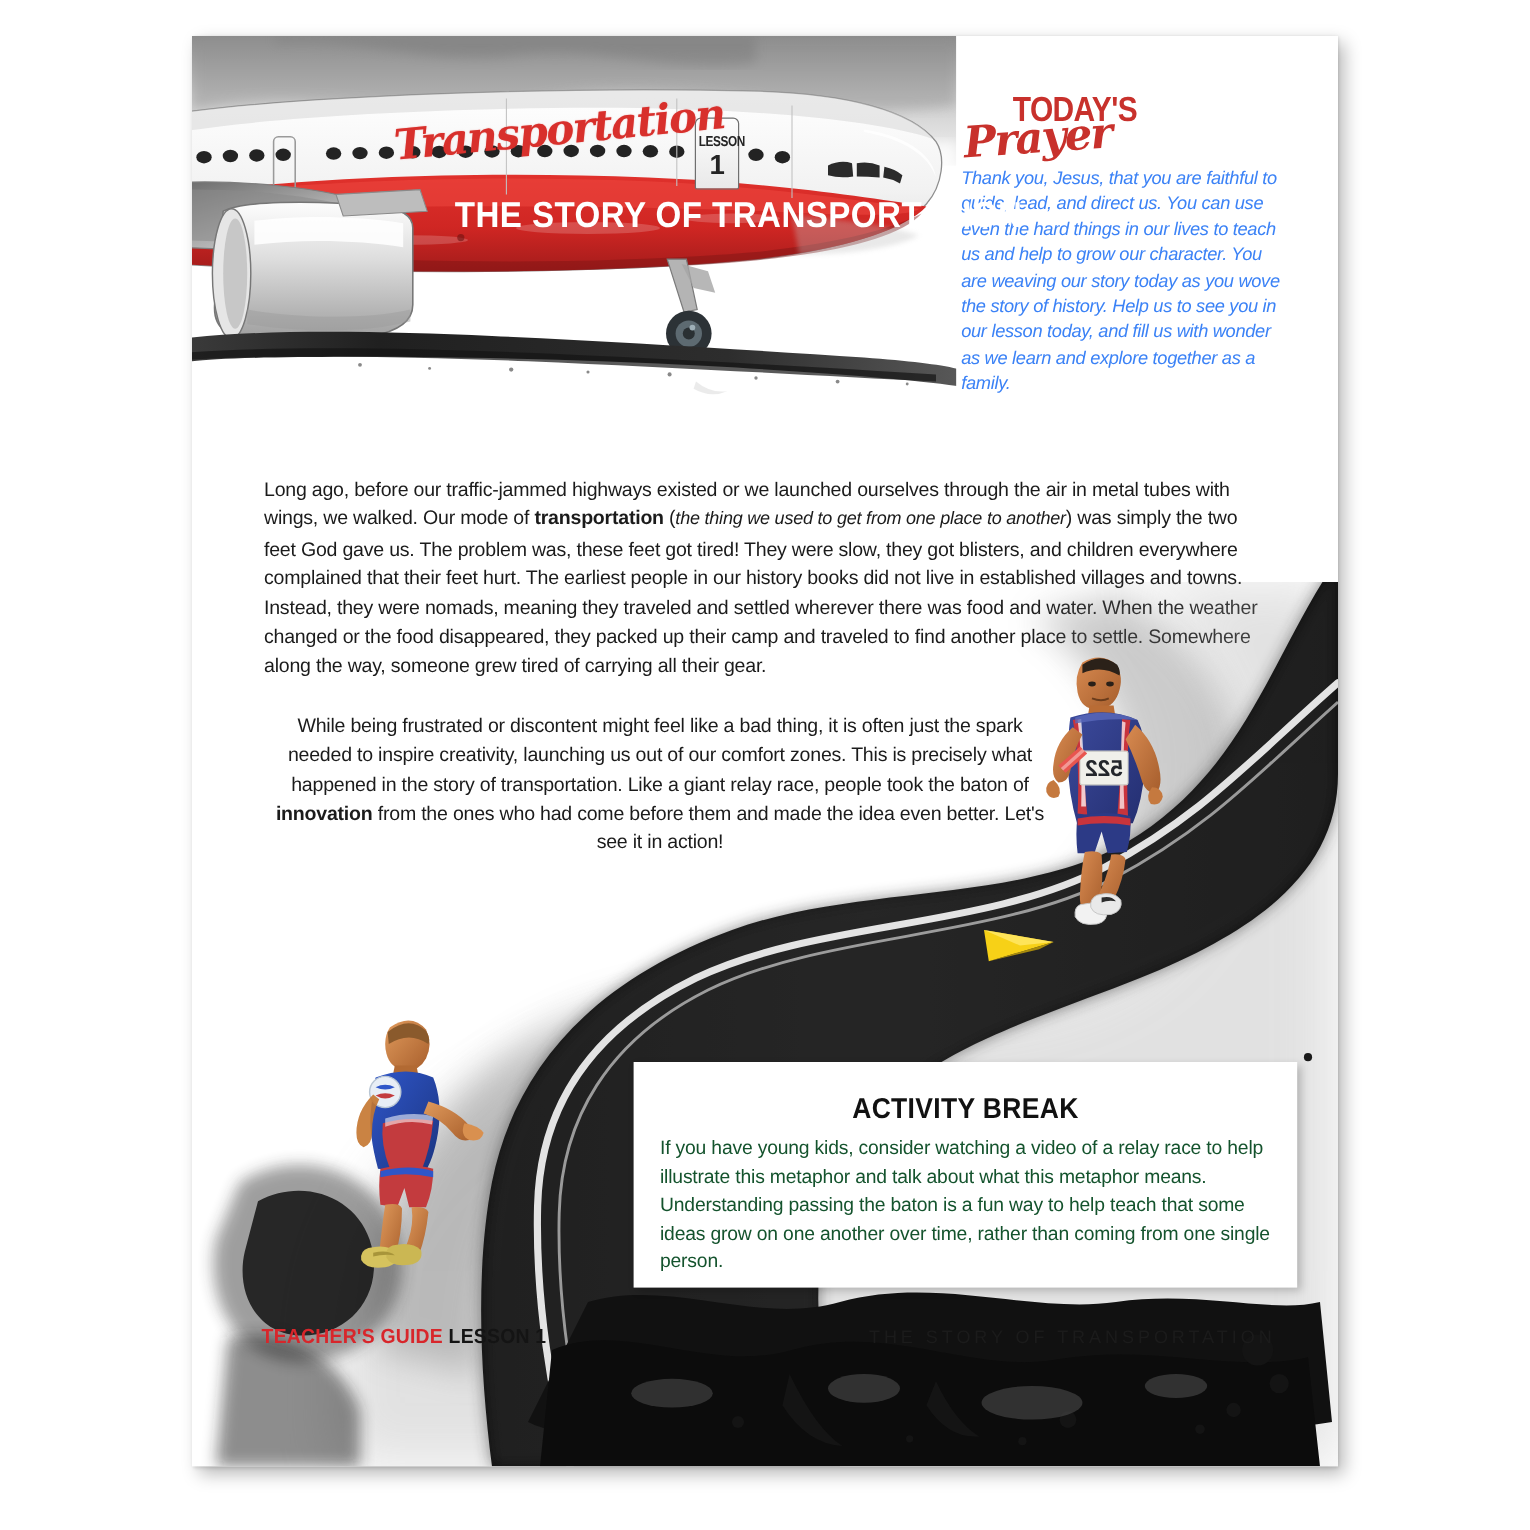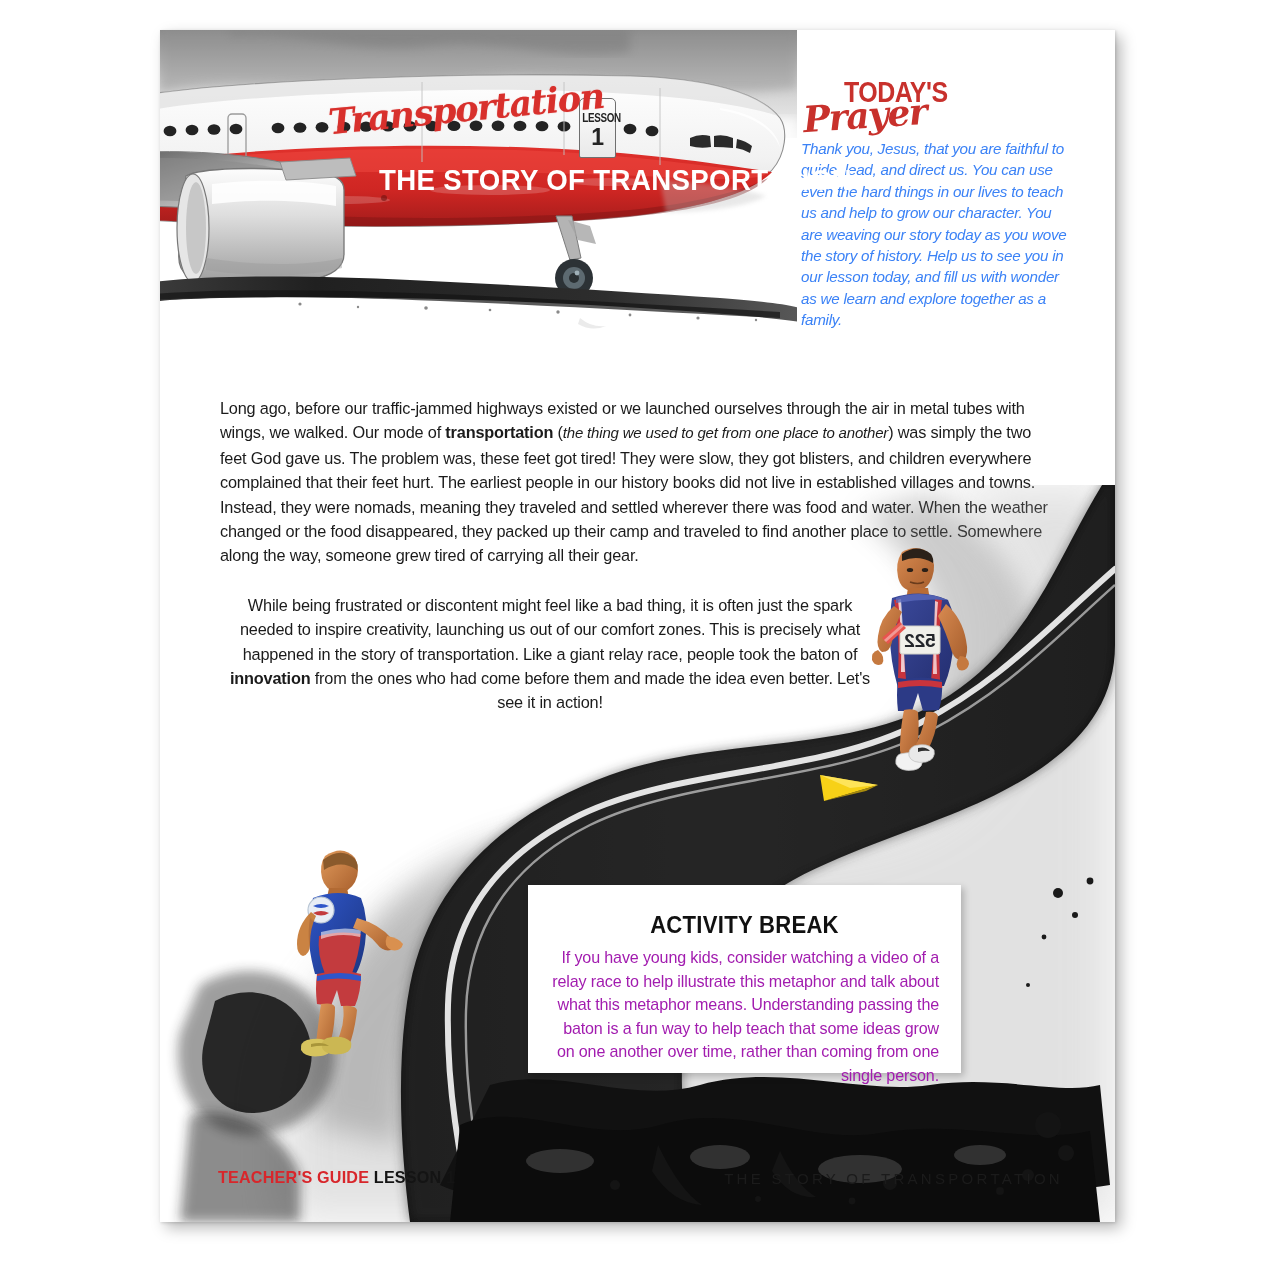--- a/index.html
+++ b/index.html
@@ -184,52 +184,52 @@
   
   .runner { position: absolute; z-index: 3; }
   .runner-a { left: 688px; top: 55px; }
   .runner-b { left: 117px; top: 355px; }
 
   
   .activity-box {
     position: absolute;
     left: 368px;
     top: 855px;
-    width: 433px;
+    width: 553px;
     height: 188px;
     background: #ffffff;
     z-index: 8;
     box-shadow: 3px 3px 7px rgba(0,0,0,0.22);
     padding: 0;
   }
   .activity-title {
     text-align: center;
     margin-top: 26px;
     font-family: "Liberation Sans Narrow", "Liberation Sans", sans-serif;
     font-weight: bold;
     font-size: 24px;
     letter-spacing: 0.3px;
     color: #111111;
     transform: scaleX(0.92);
   }
   .activity-text {
     margin: 7px 22px 0 22px;
-    text-align: right;
+    text-align: left;
     font-family: "Liberation Sans", sans-serif;
     font-size: 16.1px;
     line-height: 23.5px;
-    color: #a21caf;
+    color: #14532d;
     letter-spacing: -0.15px;
   }
 
   
   .footer {
     position: absolute;
     left: 0;
-    top: 1138px;
+    top: 1074px;
     width: 955px;
     height: 40px;
     z-index: 9;
   }
   .footer-left {
     position: absolute;
     left: 58px;
     top: 0;
     font-family: "Liberation Sans Narrow", "Liberation Sans", sans-serif;
     font-weight: bold;

